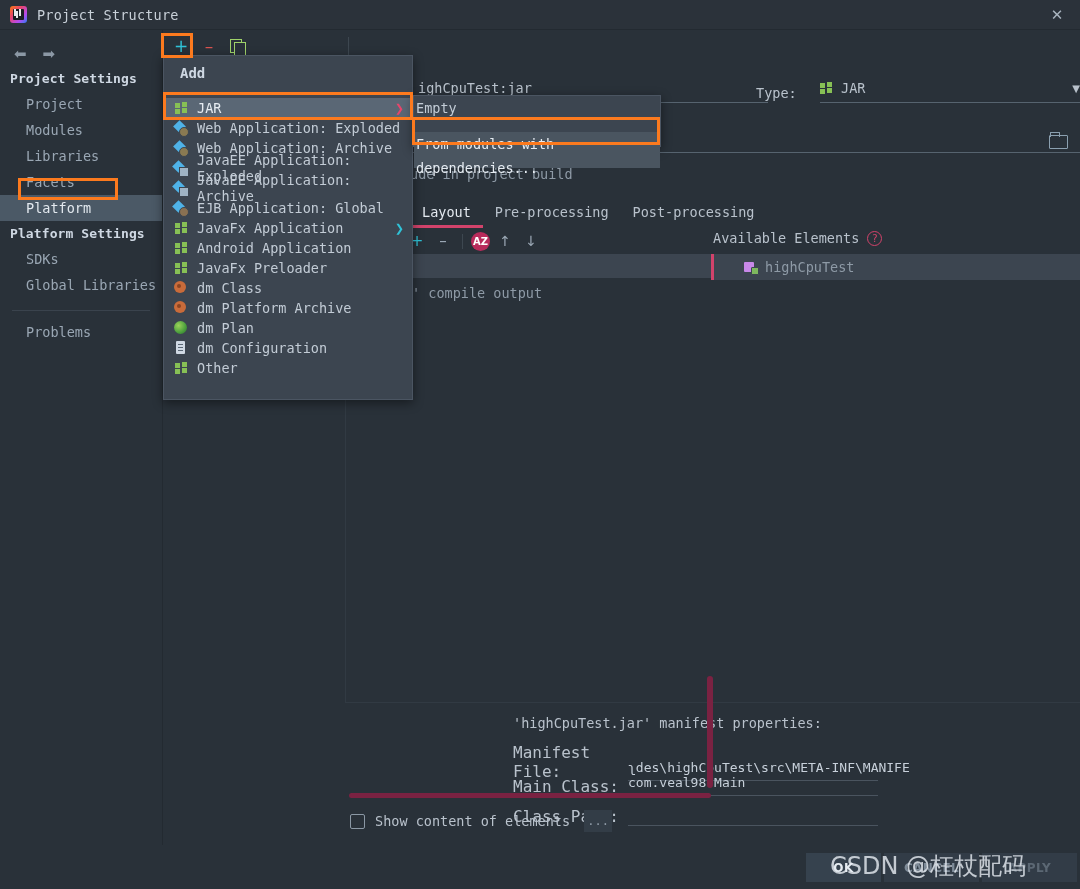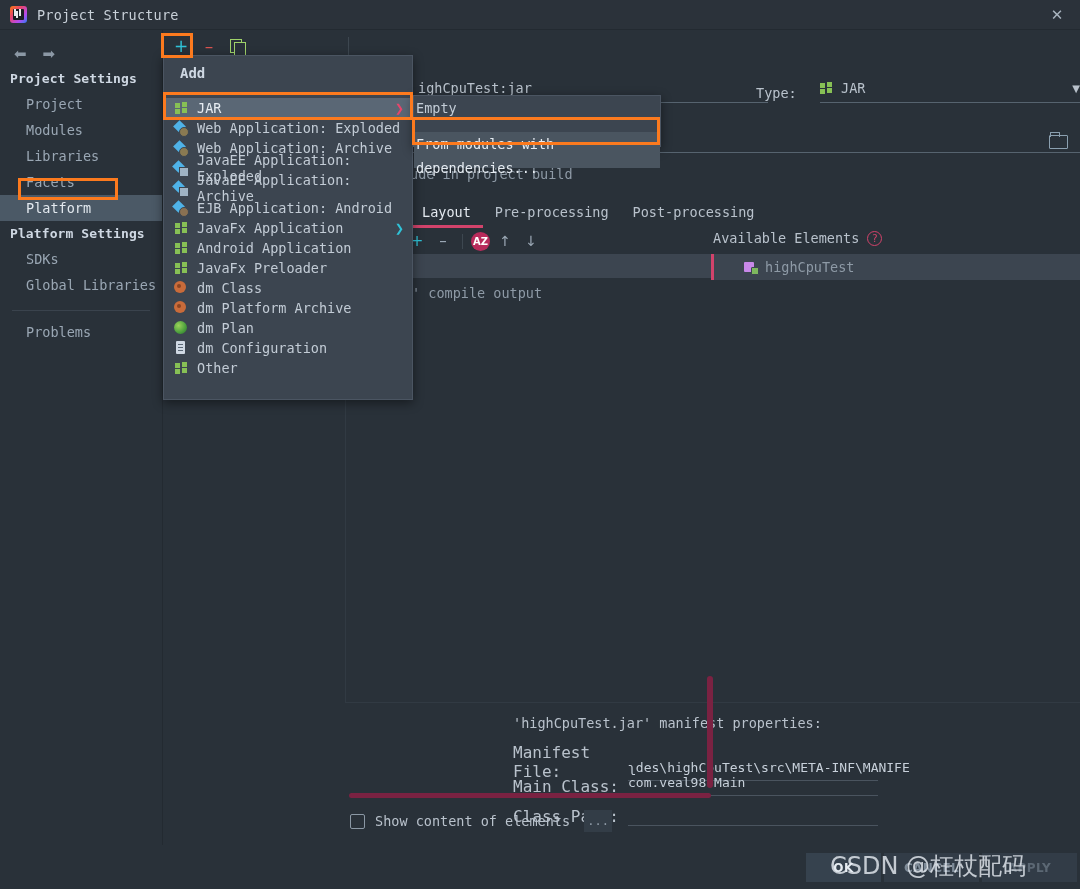--- a/index.html
+++ b/index.html
@@ -584,21 +584,21 @@
     <div class="mi">
       <span class="ico ico-jee"></span>
       <span>JavaEE Application: Exploded</span>
     </div>
     <div class="mi">
       <span class="ico ico-jee"></span>
       <span>JavaEE Application: Archive</span>
     </div>
     <div class="mi">
       <span class="ico ico-ejb"></span>
-      <span>EJB Application: Android</span>
+      <span>EJB Application: Global</span>
     </div>
     <div class="mi">
       <span class="ico ico-jar">
           <i></i>
           <i></i>
           <i></i>
           <i></i>
         </span>
       <span>JavaFx Application</span>
       <span class="arrow teal">❯</span>

